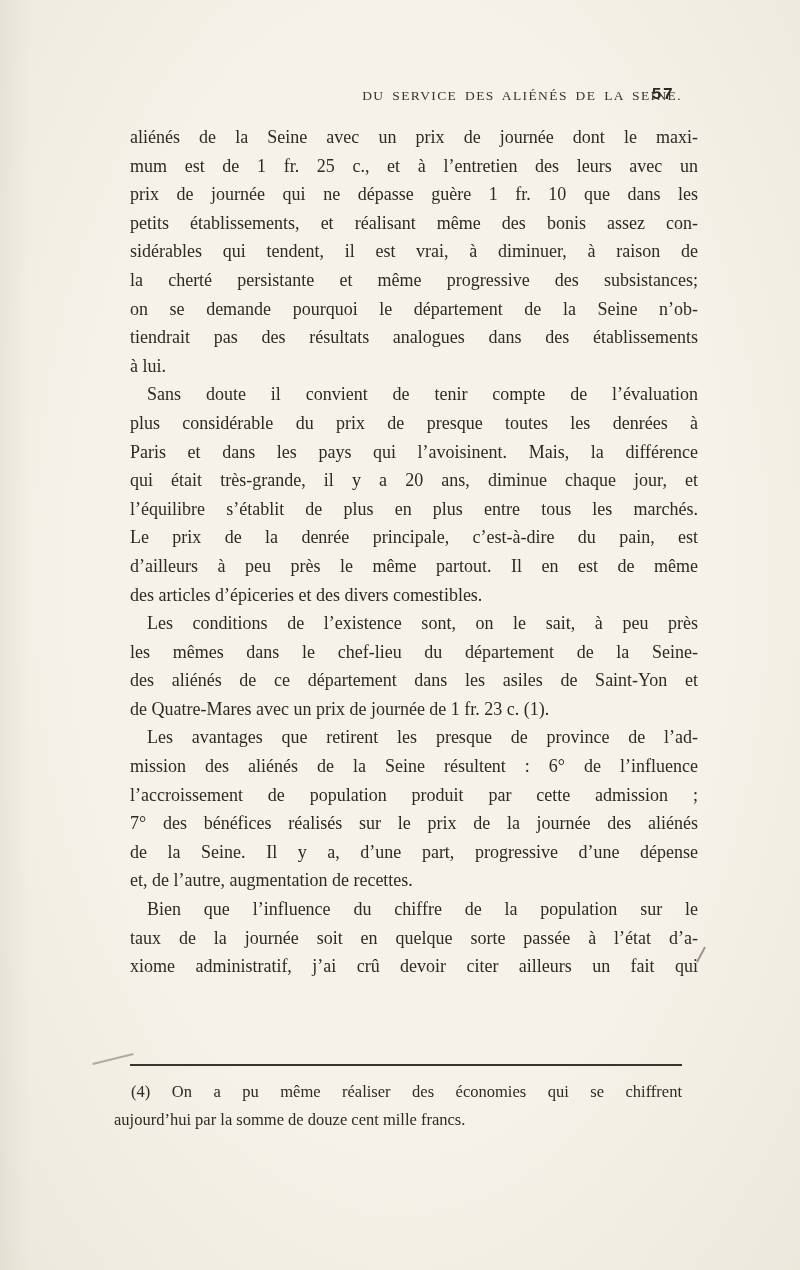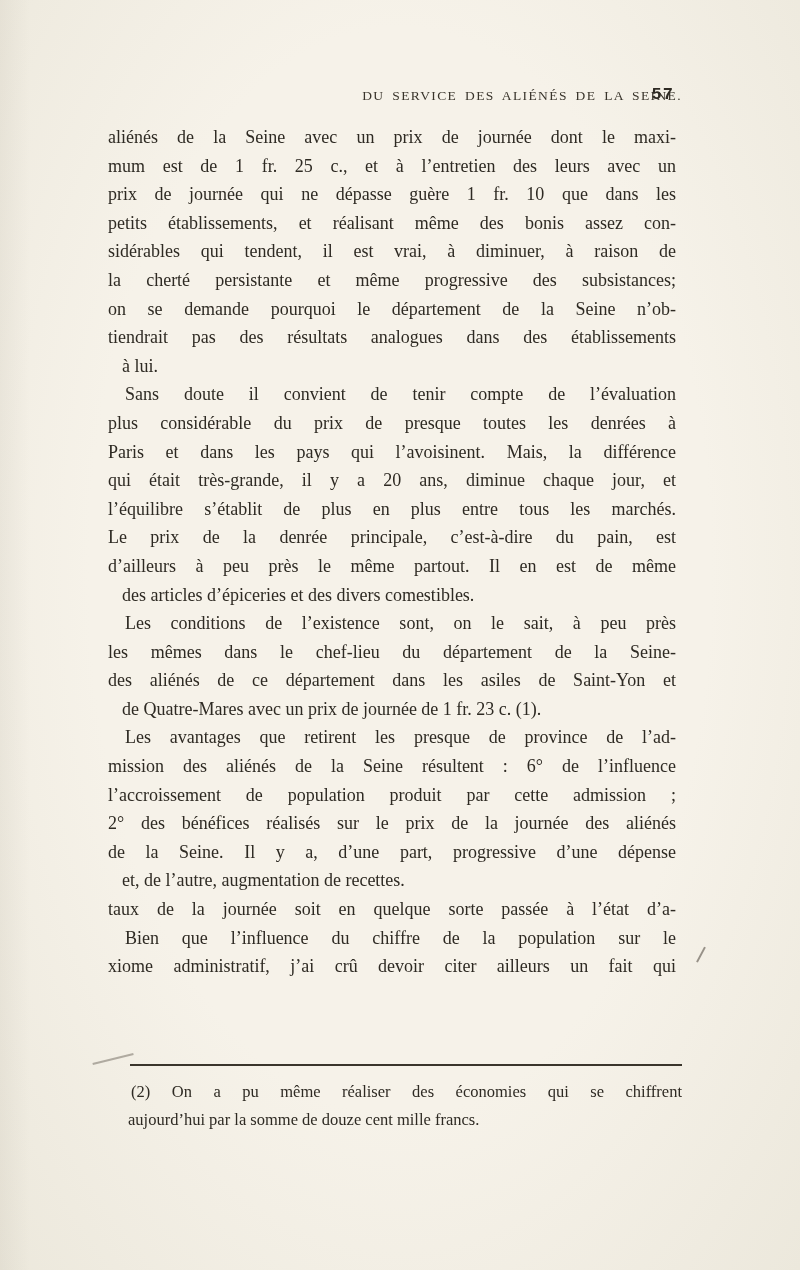--- a/index.html
+++ b/index.html
@@ -42,34 +42,33 @@
     right: 8px;
     top: -3px;
     font-size: 17px;
     font-weight: 700;
     letter-spacing: 1px;
     font-family: Liberation Mono, monospace;
   }
   .body-text {
     position: absolute;
     top: 123px;
-    left: 108px;
+    left: 130px;
     width: 568px;
     font-size: 18px;
   }
   .line {
     line-height: 28.6px;
     text-align: justify;
     text-align-last: justify;
     white-space: nowrap;
     overflow: visible;
   }
   .line.flush {
     text-align-last: left;
-    margin-left: 14px;
   }
   .line.indented {
     text-indent: 17px;
   }
   .footnote-rule {
     position: absolute;
     top: 1064px;
     left: 130px;
     width: 552px;
     height: 2px;
@@ -141,34 +140,34 @@
       <div class="paragraph">
         <div class="line indented">Les conditions de l’existence sont, on le sait, à peu près</div>
         <div class="line">les mêmes dans le chef-lieu du département de la Seine-</div>
         <div class="line">des aliénés de ce département dans les asiles de Saint-Yon et</div>
         <div class="line flush">de Quatre-Mares avec un prix de journée de 1 fr. 23 c. (1).</div>
       </div>
       <div class="paragraph">
         <div class="line indented">Les avantages que retirent les presque de province de l’ad-</div>
         <div class="line">mission des aliénés de la Seine résultent : 6° de l’influence</div>
         <div class="line">l’accroissement de population produit par cette admission ;</div>
-        <div class="line">2° des bénéfices réalisés sur le prix de la journée des aliénés</div>
+        <div class="line">7° des bénéfices réalisés sur le prix de la journée des aliénés</div>
         <div class="line">de la Seine. Il y a, d’une part, progressive d’une dépense</div>
         <div class="line flush">et, de l’autre, augmentation de recettes.</div>
       </div>
       <div class="paragraph">
+        <div class="line indented">Bien que l’influence du chiffre de la population sur le</div>
         <div class="line">taux de la journée soit en quelque sorte passée à l’état d’a-</div>
-        <div class="line indented">Bien que l’influence du chiffre de la population sur le</div>
         <div class="line">xiome administratif, j’ai crû devoir citer ailleurs un fait qui</div>
       </div>
     </main>
 
   <div class="artifact slash-right"></div>
   <div class="artifact slash-rule-left"></div>
 
   <div class="footnote-rule"></div>
 
   <div class="footnote" id="footnote">
-      <div class="line indented">(2) On a pu même réaliser des économies qui se chiffrent</div>
+      <div class="line indented">(4) On a pu même réaliser des économies qui se chiffrent</div>
       <div class="line flush">aujourd’hui par la somme de douze cent mille francs.</div>
     </div>
 
 </div>
 
 </body></html>

